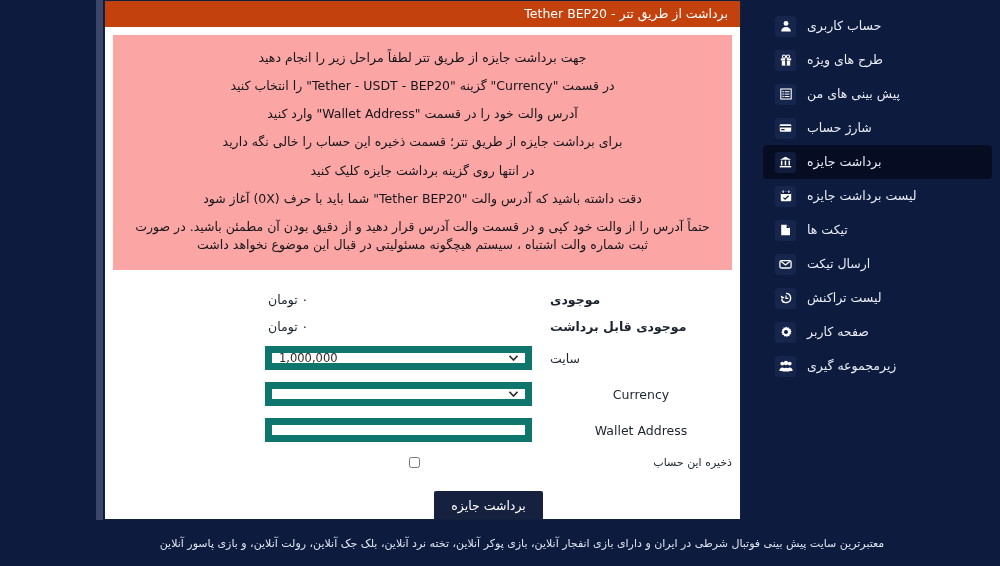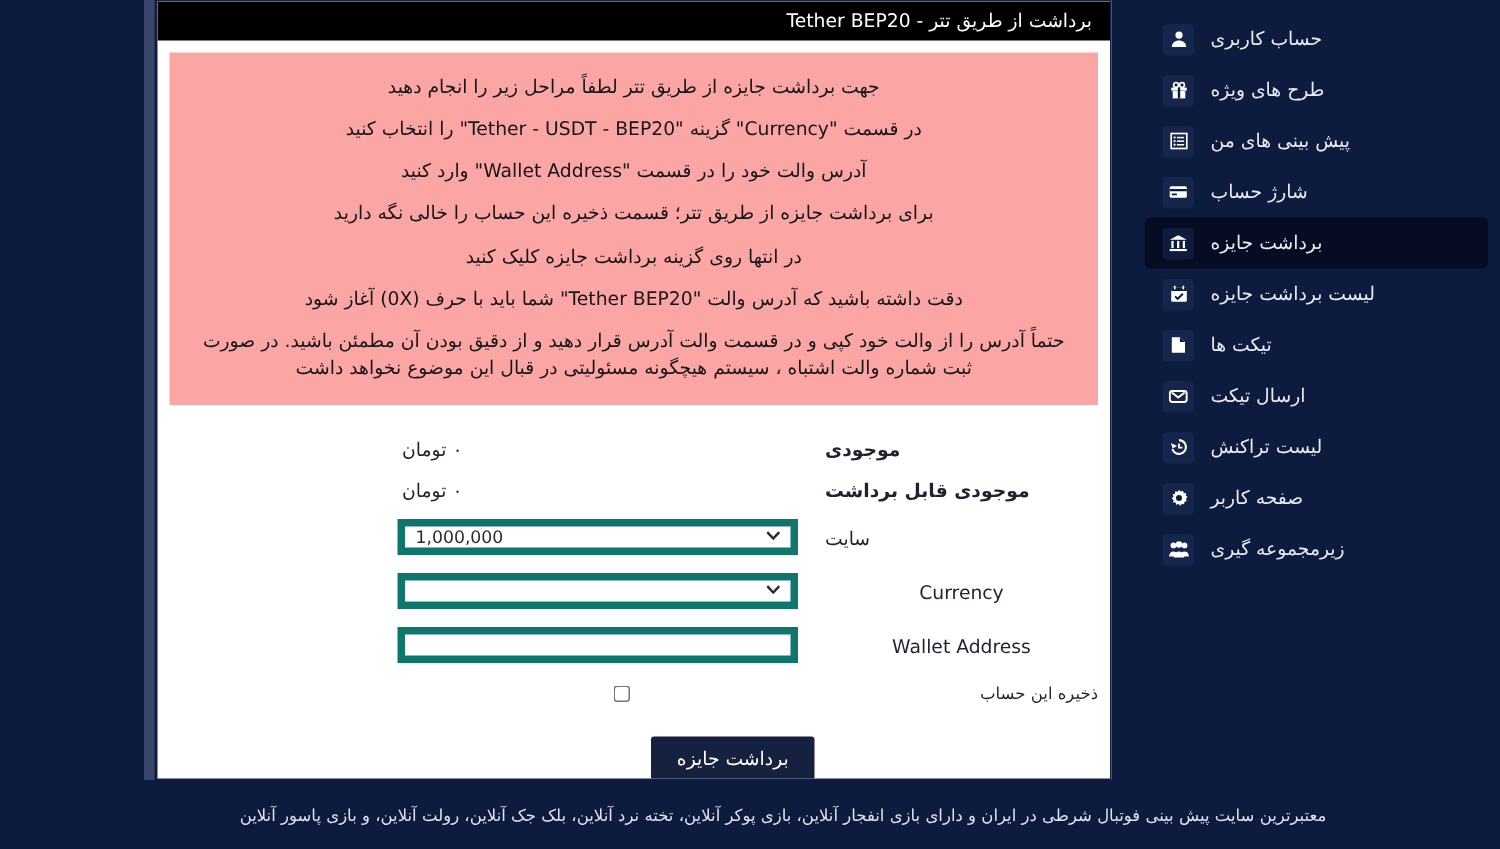--- a/index.html
+++ b/index.html
@@ -84,21 +84,21 @@
     position: absolute;
     top: 0; left: 104px;
     width: 637px;
     height: 520px;
     background: #ffffff;
     border: 1px solid #10203f;
     overflow: hidden;
   }
   #card-header {
     height: 26px;
-    background: #000000;
+    background: #c2410c;
     color: #ffffff;
     display: flex;
     align-items: center;
     justify-content: flex-start;
     padding: 0 12px 0 12px;
     direction: rtl;
   }
   #card-header .title {
     font-size: 12.5px;
     line-height: 1;
@@ -151,21 +151,21 @@
     flex: 1;
     text-align: left;
     padding-left: 155px;
     font-size: 12.5px;
     color: #1d2430;
     direction: rtl;
   }
   .field {
     width: 267px;
     height: 24px;
-    border: 5px solid #0f766e;
+    border: 7px solid #0f766e;
     background: #ffffff;
     display: flex;
     align-items: center;
     justify-content: space-between;
     flex-direction: row-reverse;
     padding: 0 7px;
     font-size: 12px;
     color: #2a2a2a;
   }
   .field.sel { padding-right: 7px; }

